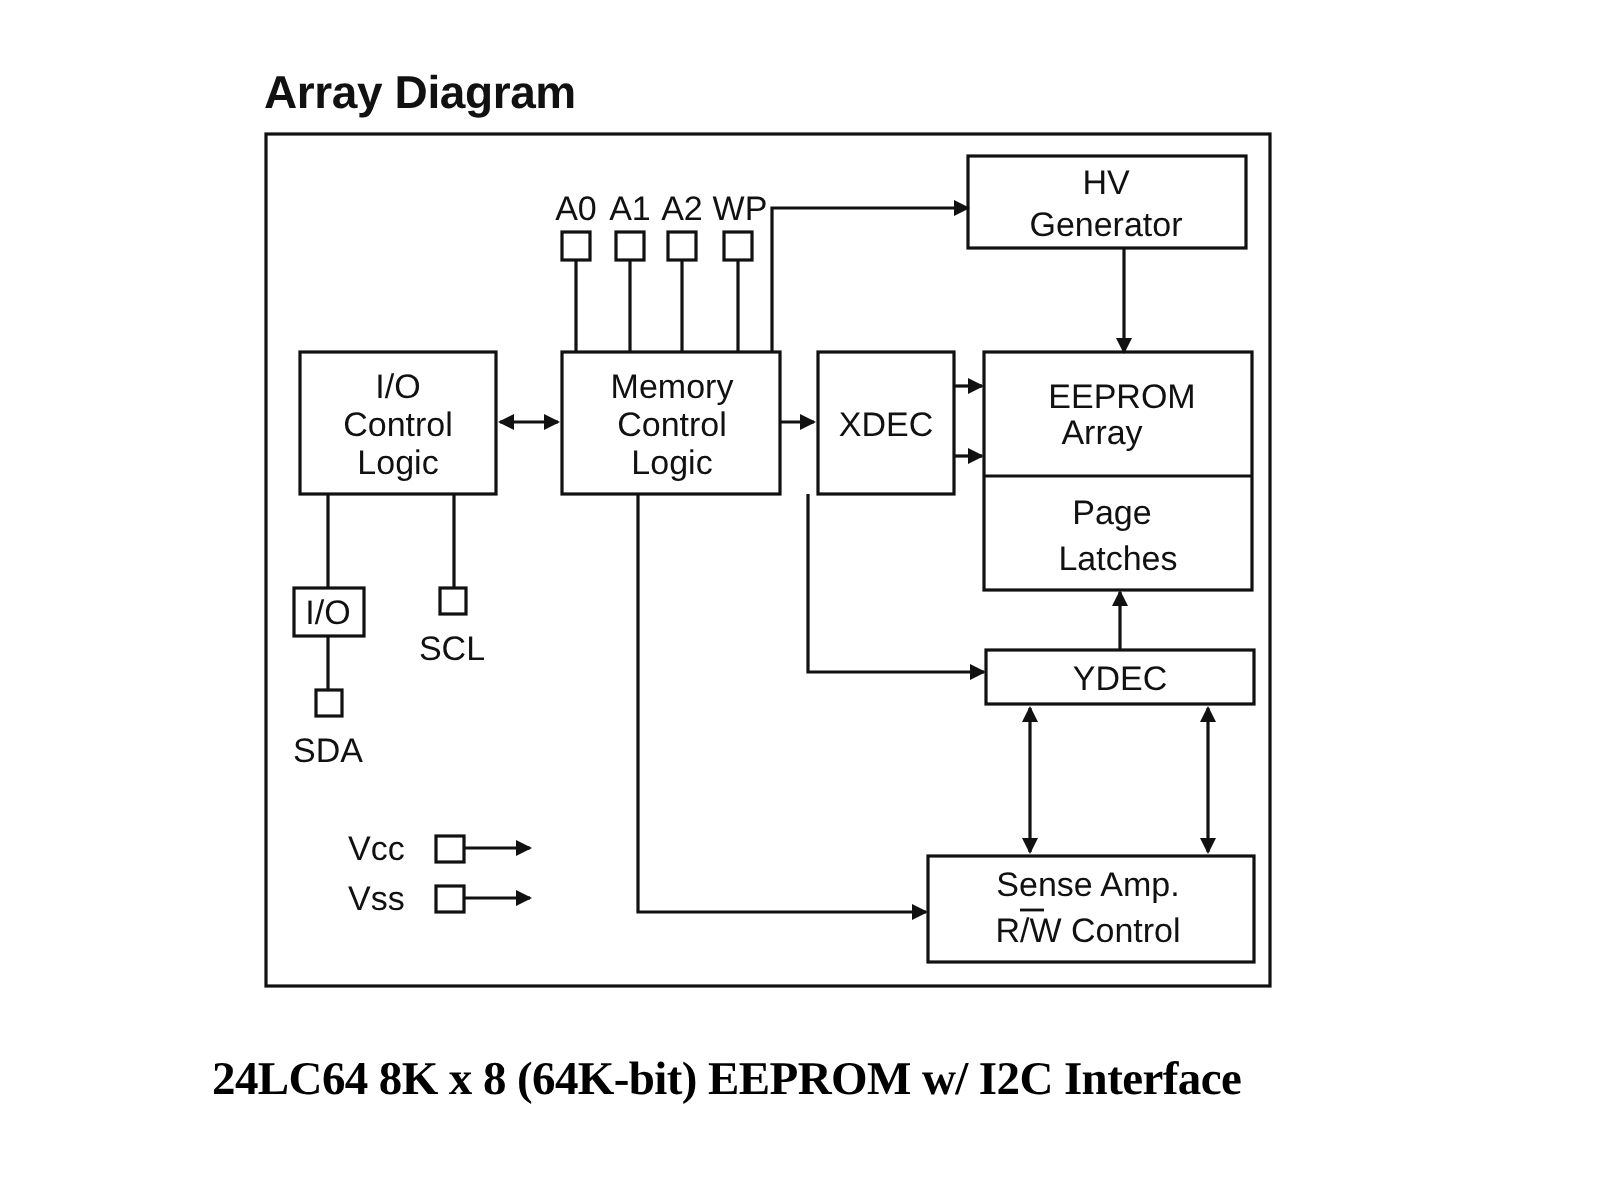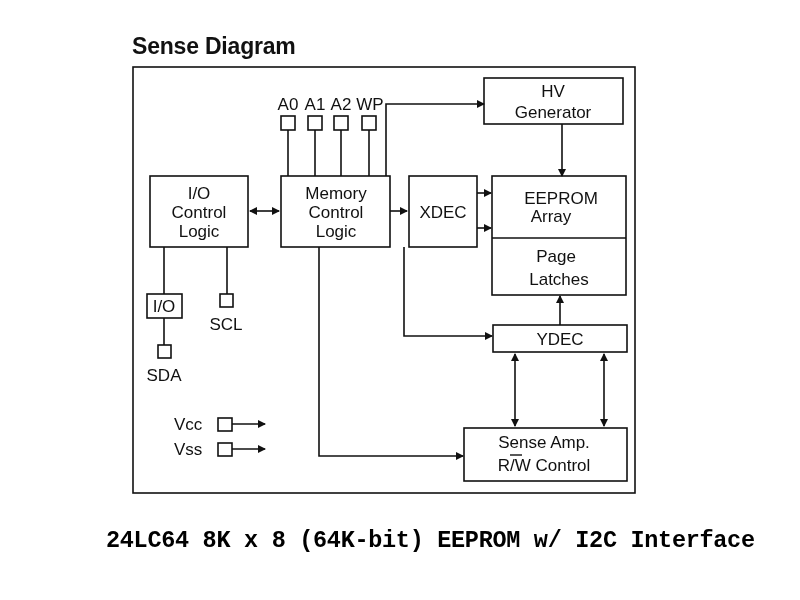--- a/index.html
+++ b/index.html
@@ -1,25 +1,25 @@
 <!DOCTYPE html>
 <html><head>
 <meta charset="utf-8">
 <style>
   html, body { margin: 0; padding: 0; background: #ffffff; }
   body { width: 800px; height: 600px; position: relative; overflow: hidden; font-family: "Liberation Sans", sans-serif; }
   #title { position: absolute; left: 132px; top: 33px; font-size: 23px; font-weight: bold; color: #111; letter-spacing: -0.2px; }
-  #caption { position: absolute; left: 0; width: 800px; top: 527px; text-align: left; padding-left: 106px; box-sizing: border-box; font-size: 23.5px; font-weight: bold; color: #000; font-family: Liberation Mono, monospace; letter-spacing: -0.3px; }
+  #caption { position: absolute; left: 0; width: 800px; top: 527px; text-align: left; padding-left: 106px; box-sizing: border-box; font-size: 23.5px; font-weight: bold; color: #000; font-family: Liberation Serif, serif; letter-spacing: -0.3px; }
   svg { position: absolute; left: 0; top: 0; }
   svg text { font-family: "Liberation Sans", sans-serif; font-size: 17px; fill: #111; }
 </style>
 </head>
 <body>
 
-<div id="title">Sense Diagram</div>
+<div id="title">Array Diagram</div>
 
 <svg width="800" height="600" viewBox="0 0 800 600">
   <defs>
     <marker id="ah" markerWidth="8" markerHeight="8" refX="7" refY="4" orient="auto" markerUnits="userSpaceOnUse">
       <path d="M0,0 L8,4 L0,8 z" fill="#111"></path>
     </marker>
     <marker id="ahs" markerWidth="8" markerHeight="8" refX="1" refY="4" orient="auto" markerUnits="userSpaceOnUse">
       <path d="M8,0 L0,4 L8,8 z" fill="#111"></path>
     </marker>
   </defs>

